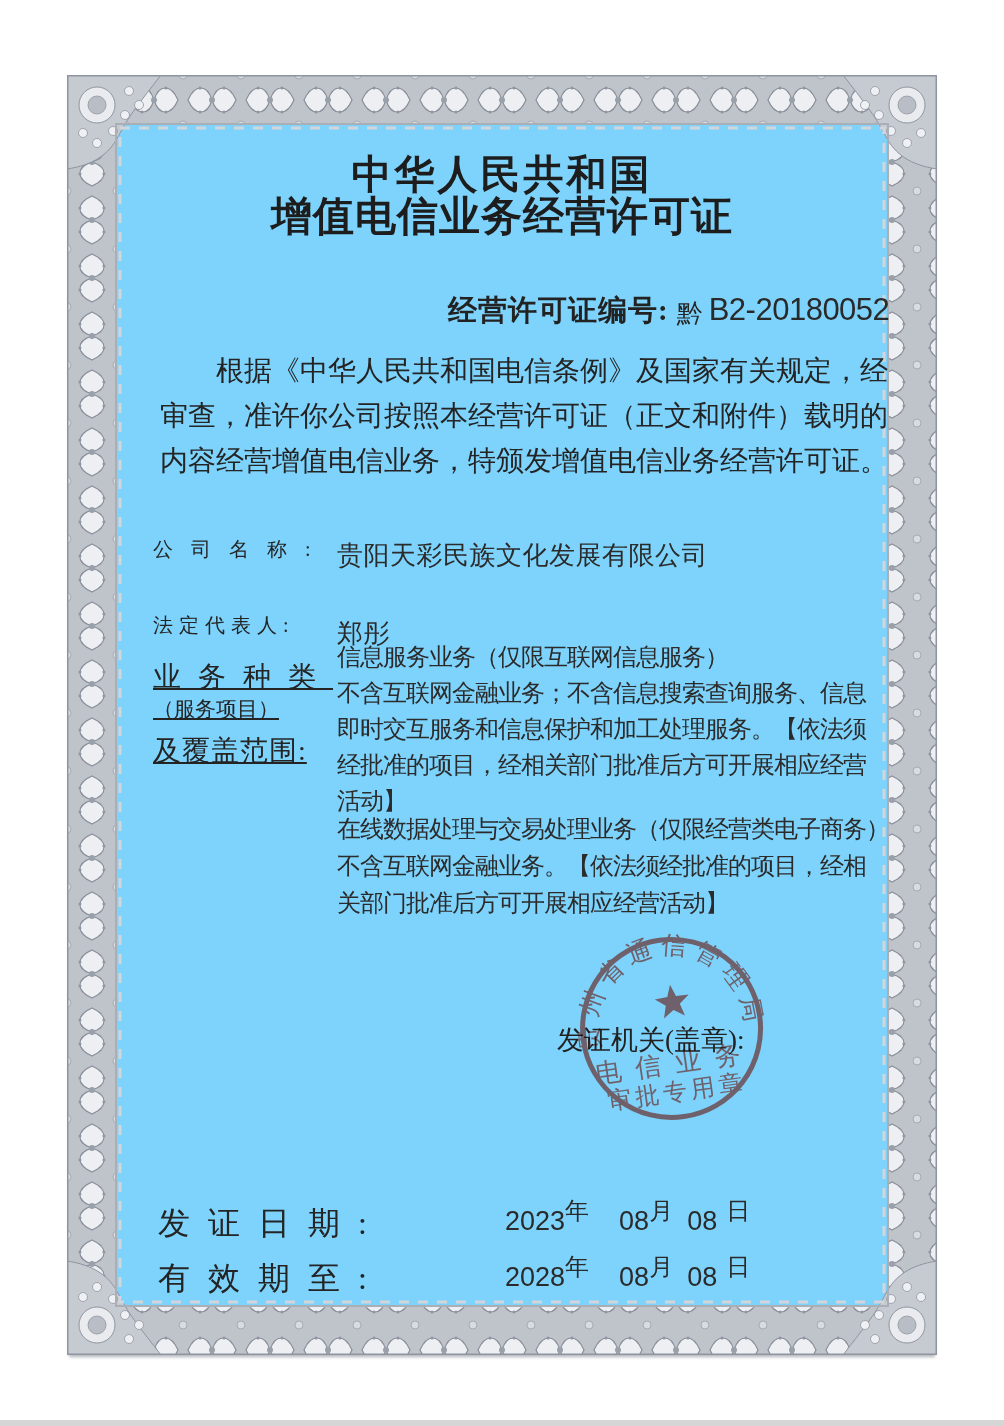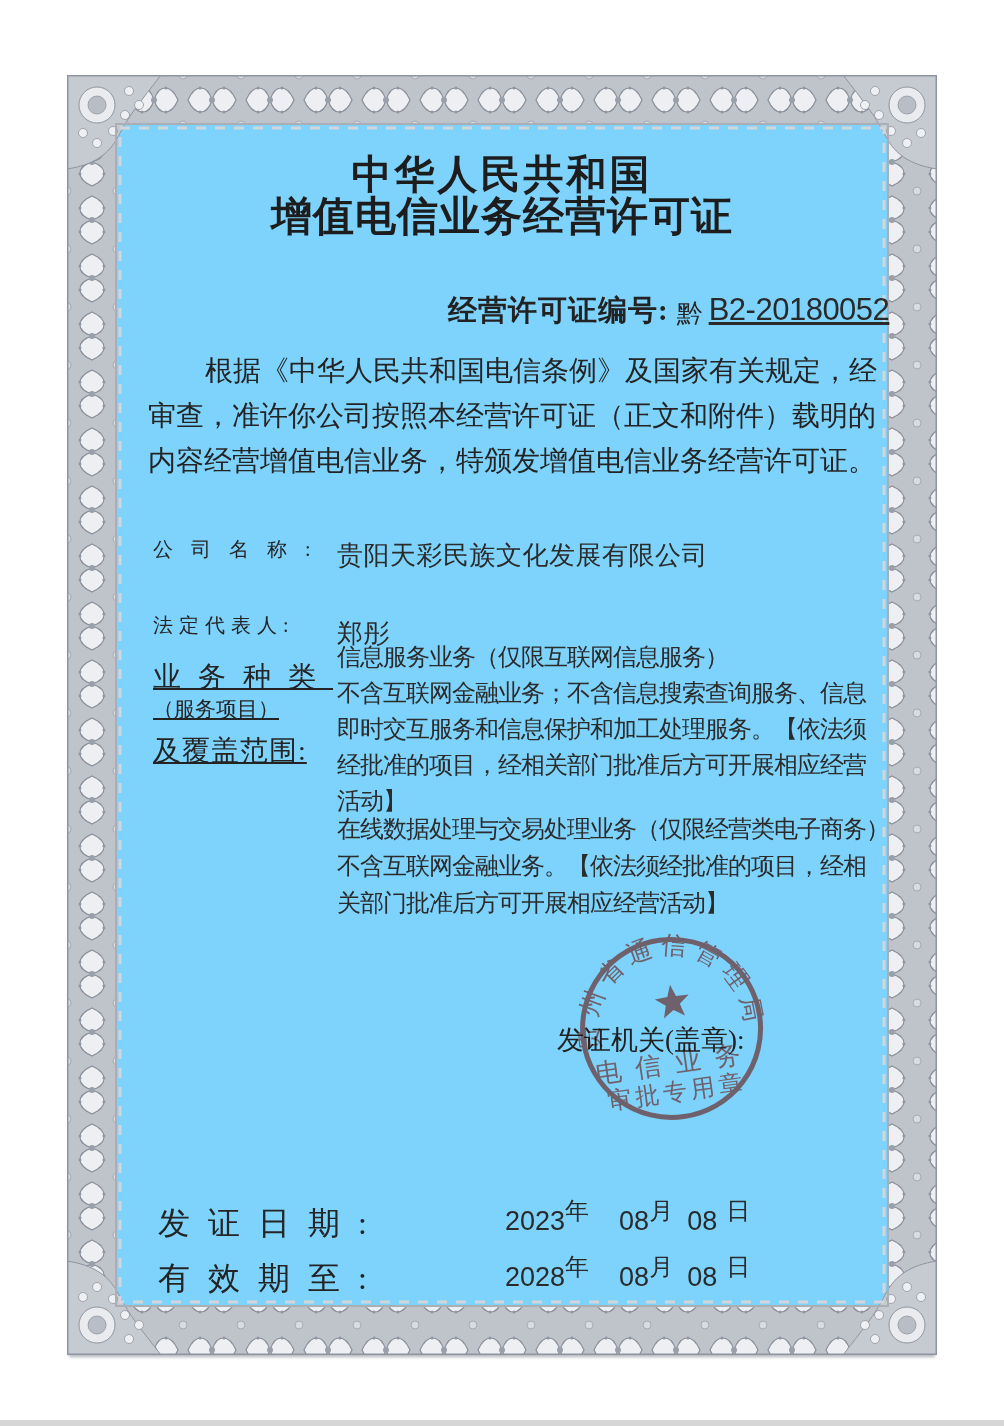--- a/index.html
+++ b/index.html
@@ -10,22 +10,22 @@
   .certificate svg{position:absolute;left:0;top:0;width:870px;height:1280px;}
   #stamp-svg{pointer-events:none;mix-blend-mode:multiply;}
   .abs{position:absolute;}
   .title{width:100%;text-align:center;font-weight:bold;color:#1d1d1d;}
   .title1{top:72px;font-size:40px;letter-spacing:3px;}
   .title2{top:114px;font-size:41px;letter-spacing:1px;}
   .license-row{top:216px;left:381px;white-space:nowrap;}
   .license-label{font-size:29px;font-weight:bold;letter-spacing:1px;color:#222;}
   .license-region{font-size:26px;margin-left:8px;position:relative;top:2px;}
   .license-number{font-family:"Liberation Sans","DejaVu Sans",sans-serif;font-size:31px;margin-left:6px;
-        letter-spacing:-0.5px;color:#2a2a2a;text-decoration:underline;}
-  .preamble{top:273px;left:81px;width:740px;font-size:28px;color:#242424;}
+        letter-spacing:-0.5px;color:#2a2a2a;}
+  .preamble{top:273px;left:81px;width:740px;font-size:28px;color:#242424;text-align:right;}
   .preamble .pline{height:45px;line-height:45px;white-space:nowrap;}
   .preamble .indent{padding-left:57px;}
   .field-label{font-size:20px;color:#242424;white-space:nowrap;}
   .ls-wide{letter-spacing:18px;}
   .ls-med{letter-spacing:6px;}
   .field-value{font-size:26px;letter-spacing:0.5px;color:#2b2b2b;white-space:nowrap;}
   .biz-label-line{left:86px;font-size:28px;white-space:nowrap;color:#242424;text-decoration:underline;}
   .biz-lines{left:270px;font-size:24px;letter-spacing:-1px;color:#2b2b2b;}
   .biz-lines .bline{height:36px;line-height:36px;white-space:nowrap;}
   .biz-lines.item2 .bline{height:37px;line-height:37px;}

